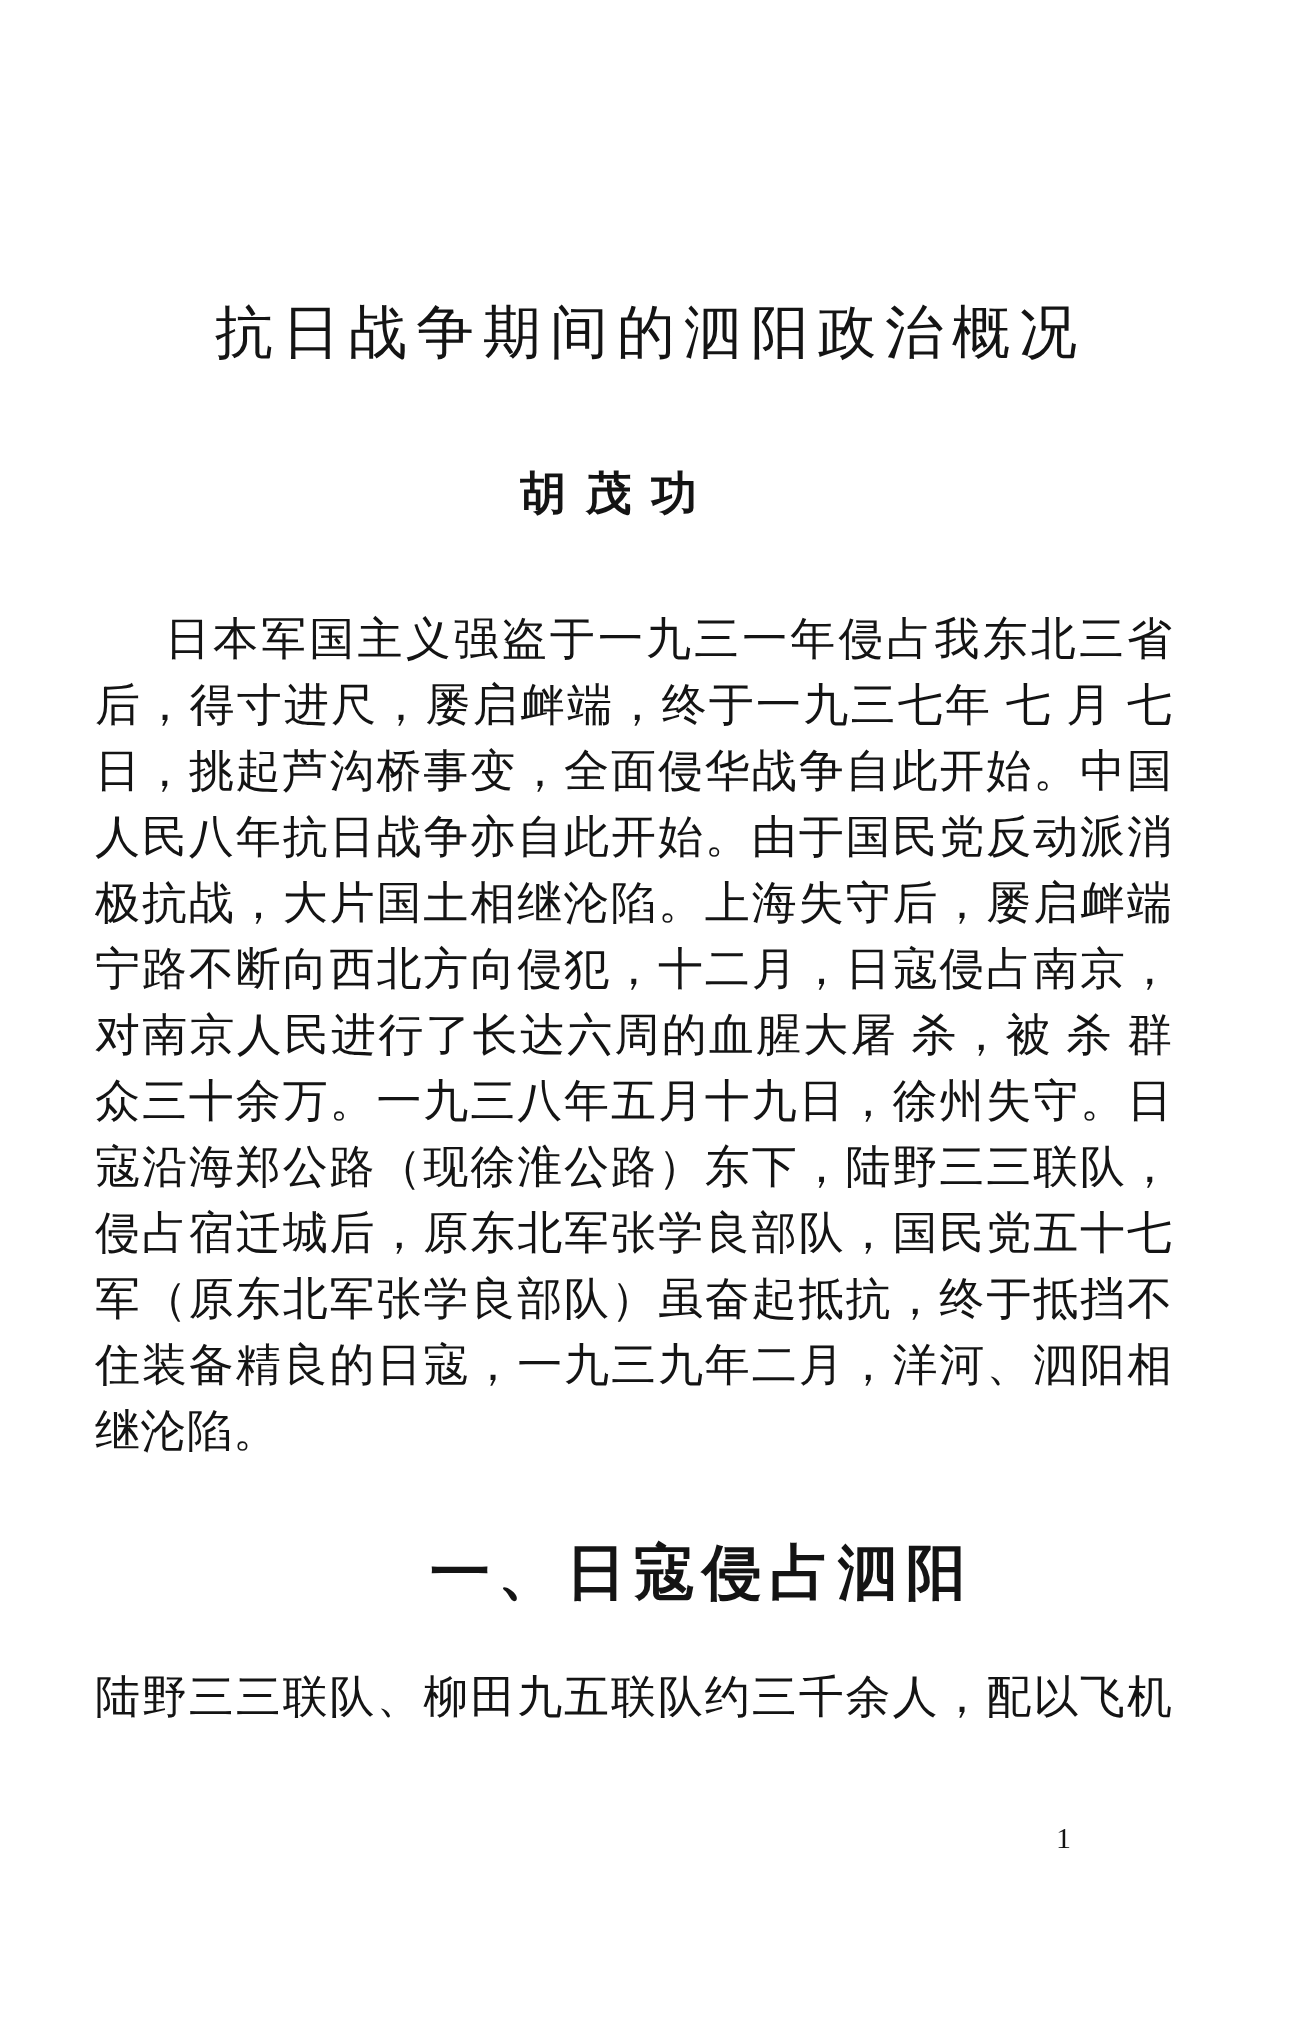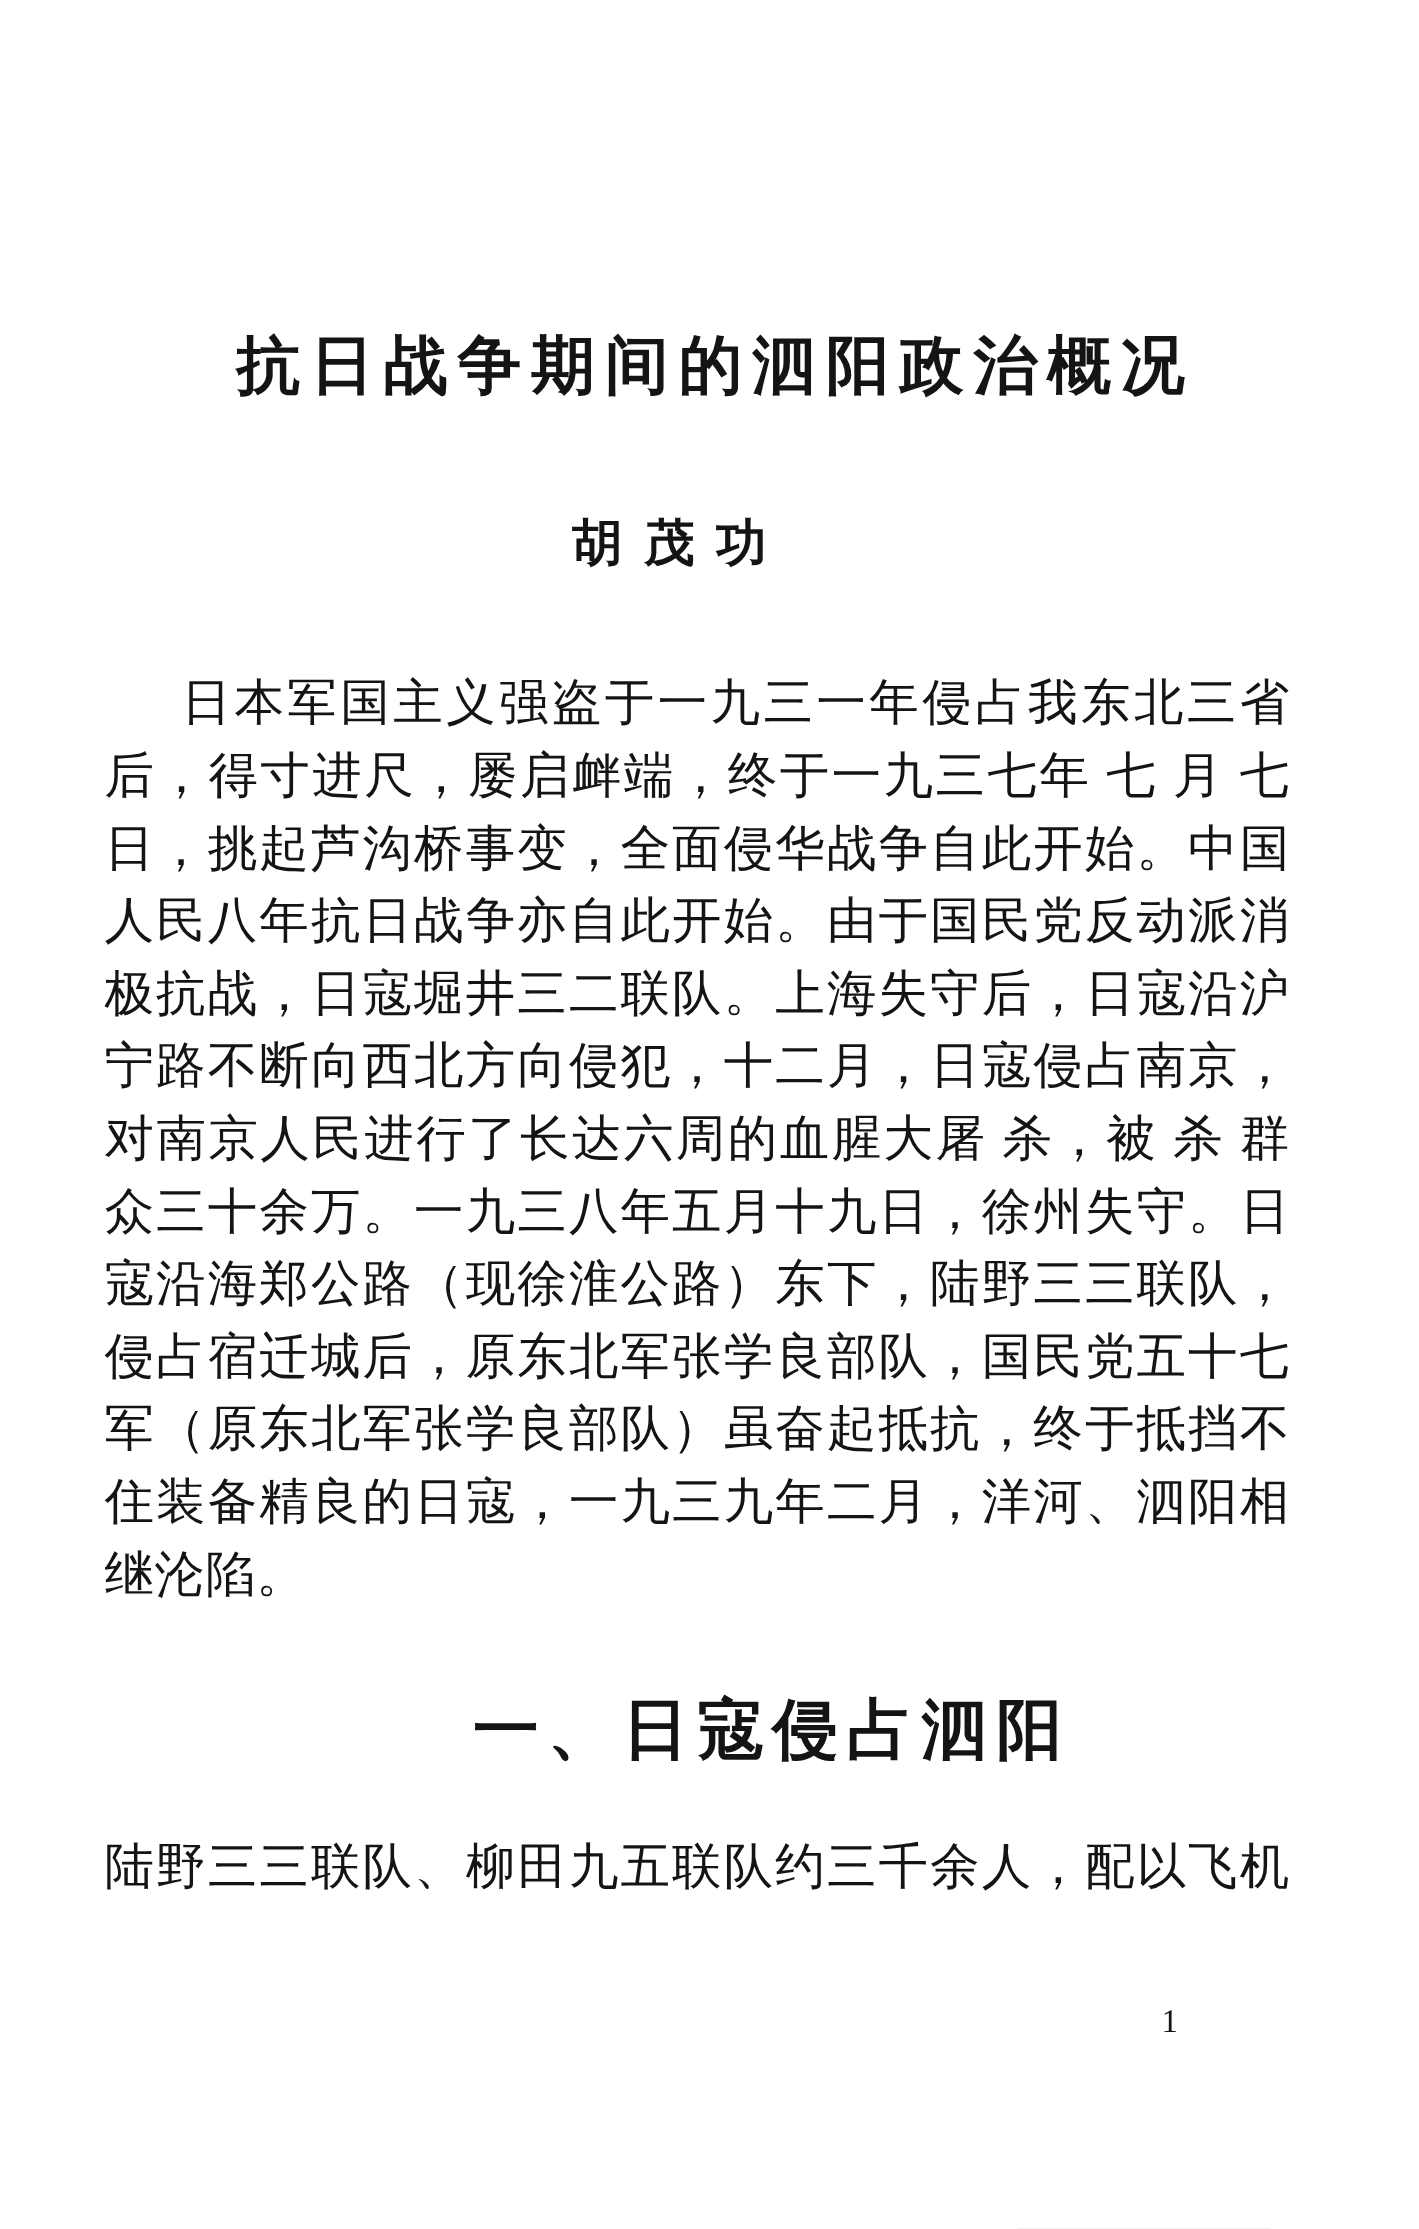--- a/index.html
+++ b/index.html
@@ -12,21 +12,21 @@
     color:#141414;
     font-family:"Liberation Serif","DejaVu Serif",serif;
     overflow:hidden;
   }
   .doc-title{
     position:absolute;
     left:215px;
     top:298px;
     font-size:58px;
     line-height:70px;
-    font-weight:bold;
+    font-weight:normal;
     letter-spacing:9px;
     white-space:nowrap;
   }
   .doc-author{
     position:absolute;
     left:520px;
     top:468px;
     font-size:46px;
     line-height:52px;
     font-weight:bold;
@@ -81,21 +81,21 @@
 
   <div class="doc-title">抗日战争期间的泗阳政治概况</div>
 
   <div class="doc-author">胡 茂 功</div>
 
   <div class="para para-1">
     <div class="text-line indent">日本军国主义强盗于一九三一年侵占我东北三省</div>
     <div class="text-line">后，得寸进尺，屡启衅端，终于一九三七年 七 月 七</div>
     <div class="text-line">日，挑起芦沟桥事变，全面侵华战争自此开始。中国</div>
     <div class="text-line">人民八年抗日战争亦自此开始。由于国民党反动派消</div>
-    <div class="text-line">极抗战，日寇堀井三二联队。上海失守后，日寇沿沪</div>
+    <div class="text-line">极抗战，大片国土相继沦陷。上海失守后，屡启衅端</div>
     <div class="text-line">宁路不断向西北方向侵犯，十二月，日寇侵占南京，</div>
     <div class="text-line">对南京人民进行了长达六周的血腥大屠 杀，被 杀 群</div>
     <div class="text-line">众三十余万。一九三八年五月十九日，徐州失守。日</div>
     <div class="text-line">寇沿海郑公路（现徐淮公路）东下，陆野三三联队，</div>
     <div class="text-line">侵占宿迁城后，原东北军张学良部队，国民党五十七</div>
     <div class="text-line">军（原东北军张学良部队）虽奋起抵抗，终于抵挡不</div>
     <div class="text-line">住装备精良的日寇，一九三九年二月，洋河、泗阳相</div>
     <div class="text-line short">继沦陷。</div>
   </div>
 

